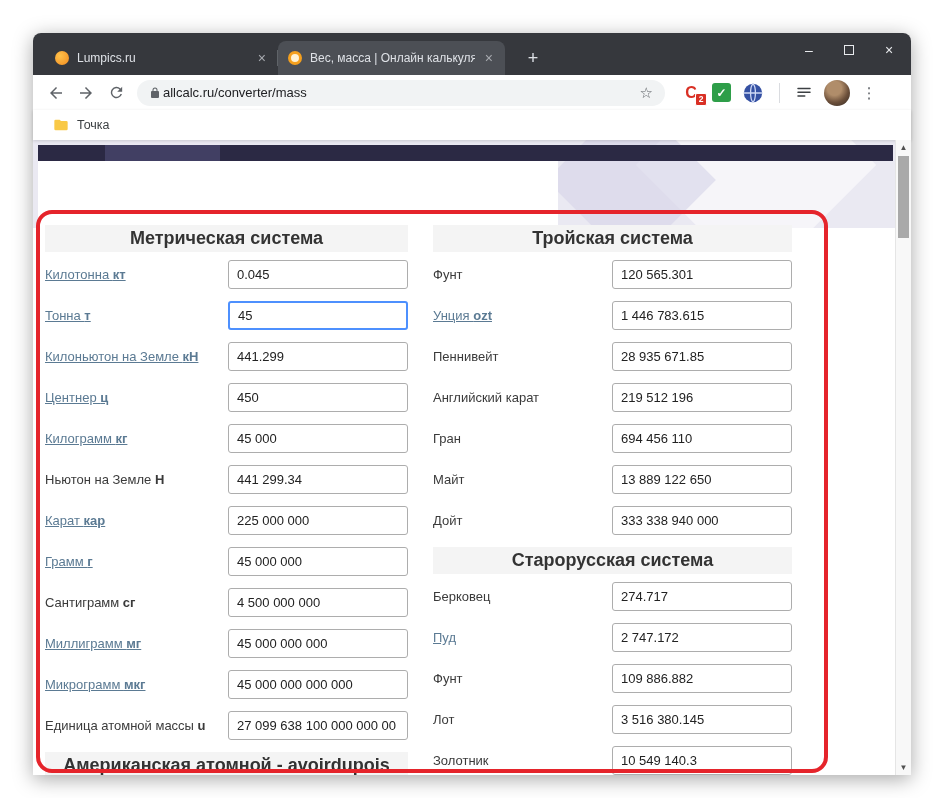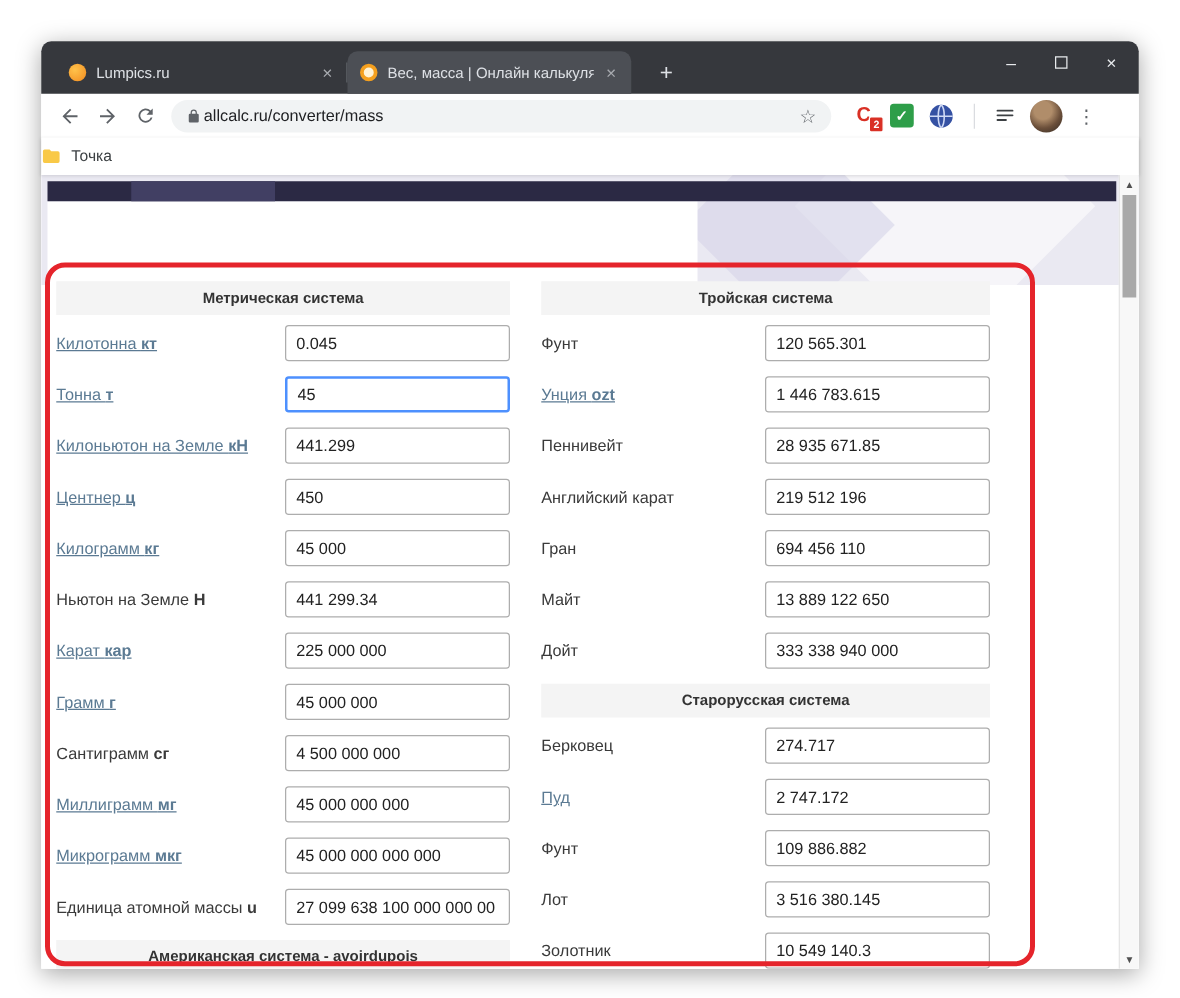--- a/index.html
+++ b/index.html
@@ -47,39 +47,39 @@
   .c2-badge { position:absolute; right:-6px; bottom:-4px; background:#D93025; color:#fff;
     font-size:8.5px; font-weight:700; padding:0.5px 2.5px; border-radius:2px; border:1px solid #fff; }
   .green-check { width:19px; height:19px; background:#2E9E49; border-radius:3px; color:#fff;
     font-size:12px; font-weight:bold; display:flex; align-items:center; justify-content:center; }
   .tb-divider { width:1px; height:20px; background:#DADCE0; margin:0 4px; }
   .avatar { width:26px; height:26px; border-radius:50%;
     background:radial-gradient(circle at 40% 32%, #B08D6A 0 30%, #6B4F3A 60%, #2E2620); }
   .kebab-icon { color:#5F6368; font-size:15px; width:16px; text-align:center; }
   
   .bookmarks { height:30px; background:#fff; display:flex; align-items:center; gap:8px;
-    box-shadow:0 1px 3px rgba(0,0,0,0.15); position:relative; z-index:5; }
+    padding-left:20px; box-shadow:0 1px 3px rgba(0,0,0,0.15); position:relative; z-index:5; }
   .bookmark-label { font-size:12.5px; color:#3C4043; }
   
   .page { position:absolute; top:107px; left:0; right:0; bottom:0; background:#fff; overflow:hidden; }
   .page-band { position:absolute; top:0; left:0; right:0; height:88px; background:#EAE9F2; overflow:hidden; }
   .deco1 { position:absolute; right:70px; top:-60px; width:170px; height:170px;
     background:rgba(255,255,255,0.55); transform:rotate(45deg); }
   .deco2 { position:absolute; right:220px; top:-20px; width:120px; height:120px;
     background:rgba(214,211,232,0.6); transform:rotate(45deg); }
   .white-upper { position:absolute; left:5px; top:21px; width:520px; height:67px; background:#fff; }
   .white-main { position:absolute; left:5px; top:88px; width:855px; bottom:0; background:#fff; }
   .dark-strip { position:absolute; left:5px; top:5px; width:855px; height:16px; background:#2B2944; z-index:3; }
   .dark-strip-segment { position:absolute; left:67px; top:0; width:115px; height:16px; background:#413F63; }
   
   .col { position:absolute; top:85px; z-index:10; }
   .col-left { left:12px; width:363px; }
   .col-right { left:400px; width:359px; }
   .section-header { height:27px; line-height:27px; background:#F4F4F4; text-align:center;
-    font-size:12px; font-weight:bold; color:#333; margin-bottom:8px; }
+    font-size:18px; font-weight:bold; color:#333; margin-bottom:8px; }
   .row { display:flex; align-items:center; justify-content:space-between; height:29px; margin-bottom:12px; }
   .unit-label { font-size:13px; color:#3A3A3A; text-decoration:none; }
   .unit-label.link { color:#5B7A93; text-decoration:underline; }
   .value-input { width:180px; height:29px; border:1px solid #ADADAD; border-radius:3px;
     padding:0 8px; font-size:13px; color:#222; background:#fff; font-family:Liberation Sans, sans-serif; }
   .value-input.focused { border:2px solid #4D90FE; }
   
   .annotation { position:absolute; left:3px; top:70px; width:792px; height:563px;
     border:4px solid #E5242B; border-radius:16px; z-index:55; pointer-events:none; }
   
@@ -220,21 +220,21 @@
           <input type="text" class="value-input" value="45 000 000 000" style="">
         </div>
         <div class="row">
           <a class="unit-label link" href="#">Микрограмм <b>мкг</b></a>
           <input type="text" class="value-input" value="45 000 000 000 000" style="">
         </div>
         <div class="row">
           <span class="unit-label">Единица атомной массы <b>u</b></span>
           <input type="text" class="value-input" value="27 099 638 100 000 000 00" style="">
         </div>
-        <div class="section-header">Американская система - avoirdupois</div>
+        <div class="section-header">Американская атомной - avoirdupois</div>
       </div>
     <div class="col col-right">
         <div class="section-header">Тройская система</div>
         <div class="row">
           <span class="unit-label">Фунт</span>
           <input type="text" class="value-input" value="120 565.301" style="">
         </div>
         <div class="row">
           <a class="unit-label link" href="#">Унция <b>ozt</b></a>
           <input type="text" class="value-input" value="1 446 783.615" style="">

